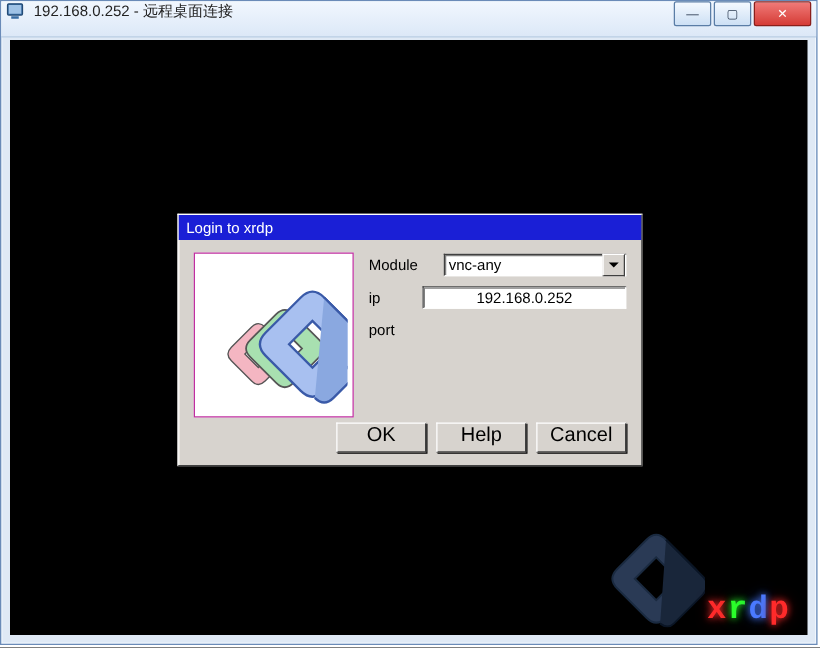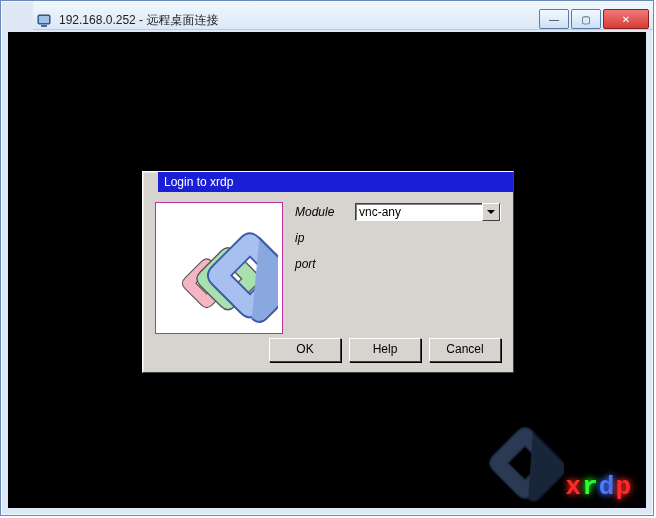--- a/index.html
+++ b/index.html
@@ -19,24 +19,23 @@
     left: 0; top: 0;
     width: 652px; height: 514px;
     border: 1px solid #6a8bb8;
     background: #dfe9f5;
     box-shadow: inset 0 0 0 1px #f0f6fd;
   }
   .titlebar {
     height: 28px;
     background: linear-gradient(#f1f7fe, #dce8f7);
     display: flex;
-    align-items: flex-end;
+    align-items: flex-start;
     padding: 0 4px;
     border-bottom: 1px solid #b9cde4;
-    margin-left: 32px;
   }
   .title-icon {
     width: 16px; height: 16px;
     margin-right: 6px;
     display: flex; align-items: center; justify-content: center;
   }
   .title-text {
     color: #222;
     flex: 1;
     font-size: 12px;
@@ -75,38 +74,37 @@
     border-bottom: 1px solid #404040;
     box-shadow: 1px 1px 0 #000, inset 1px 1px 0 #ece9e4;
   }
   .dlg-title {
     background: #1a1fd6;
     color: #fff;
     padding: 2px 6px;
     font-size: 12px;
     height: 16px;
     line-height: 16px;
-    margin-left: 15px;
   }
   .dlg-body { position: relative; height: calc(100% - 20px); }
 
   .logo-frame {
     position: absolute;
     left: 12px; top: 10px;
     width: 126px; height: 130px;
     border: 1px solid #c02fa0;
     background: #fff;
     display: flex; align-items: center; justify-content: center;
   }
   .form {
     position: absolute;
     left: 152px; top: 10px; right: 12px;
   }
   .row { display: flex; align-items: center; margin-bottom: 6px; height: 20px; }
-  .row label { width: 60px; color: #000; font-style: italic; }
+  .row label { width: 60px; color: #000; }
   .field, .select {
     flex: 1;
     height: 18px;
     background: #fff;
     border-top: 1px solid #404040;
     border-left: 1px solid #404040;
     border-right: 1px solid #fff;
     border-bottom: 1px solid #fff;
     box-shadow: inset 1px 1px 0 #808080;
     font-family: inherit;
@@ -143,21 +141,21 @@
   .btn {
     min-width: 58px; height: 22px;
     background: #d7d3ce;
     border-top: 1px solid #fff;
     border-left: 1px solid #fff;
     border-right: 1px solid #404040;
     border-bottom: 1px solid #404040;
     box-shadow: 1px 1px 0 #000;
     text-align: center;
     line-height: 20px;
-    font-size: 12px;
+    font-size: 16px;
     padding: 0 6px;
   }
 
   
   .brand {
     position: absolute;
     right: 14px; bottom: 6px;
     display: flex; align-items: flex-end;
   }
   .brand svg { display: block; }
@@ -221,20 +219,21 @@
         <div class="form">
           <div class="row">
             <label>Module</label>
             <div class="select">
               <span>vnc-any</span>
               <div class="select-arrow"></div>
             </div>
           </div>
           <div class="row">
             <label>ip</label>
+            <input class="field" value="192.168.0.252" style="">
           </div>
           <div class="row">
             <label>port</label>
           </div>
         </div>
 
         <div class="btn-row">
           <div class="btn"><span>OK</span></div>
           <div class="btn"><span>Help</span></div>
           <div class="btn"><span>Cancel</span></div>

